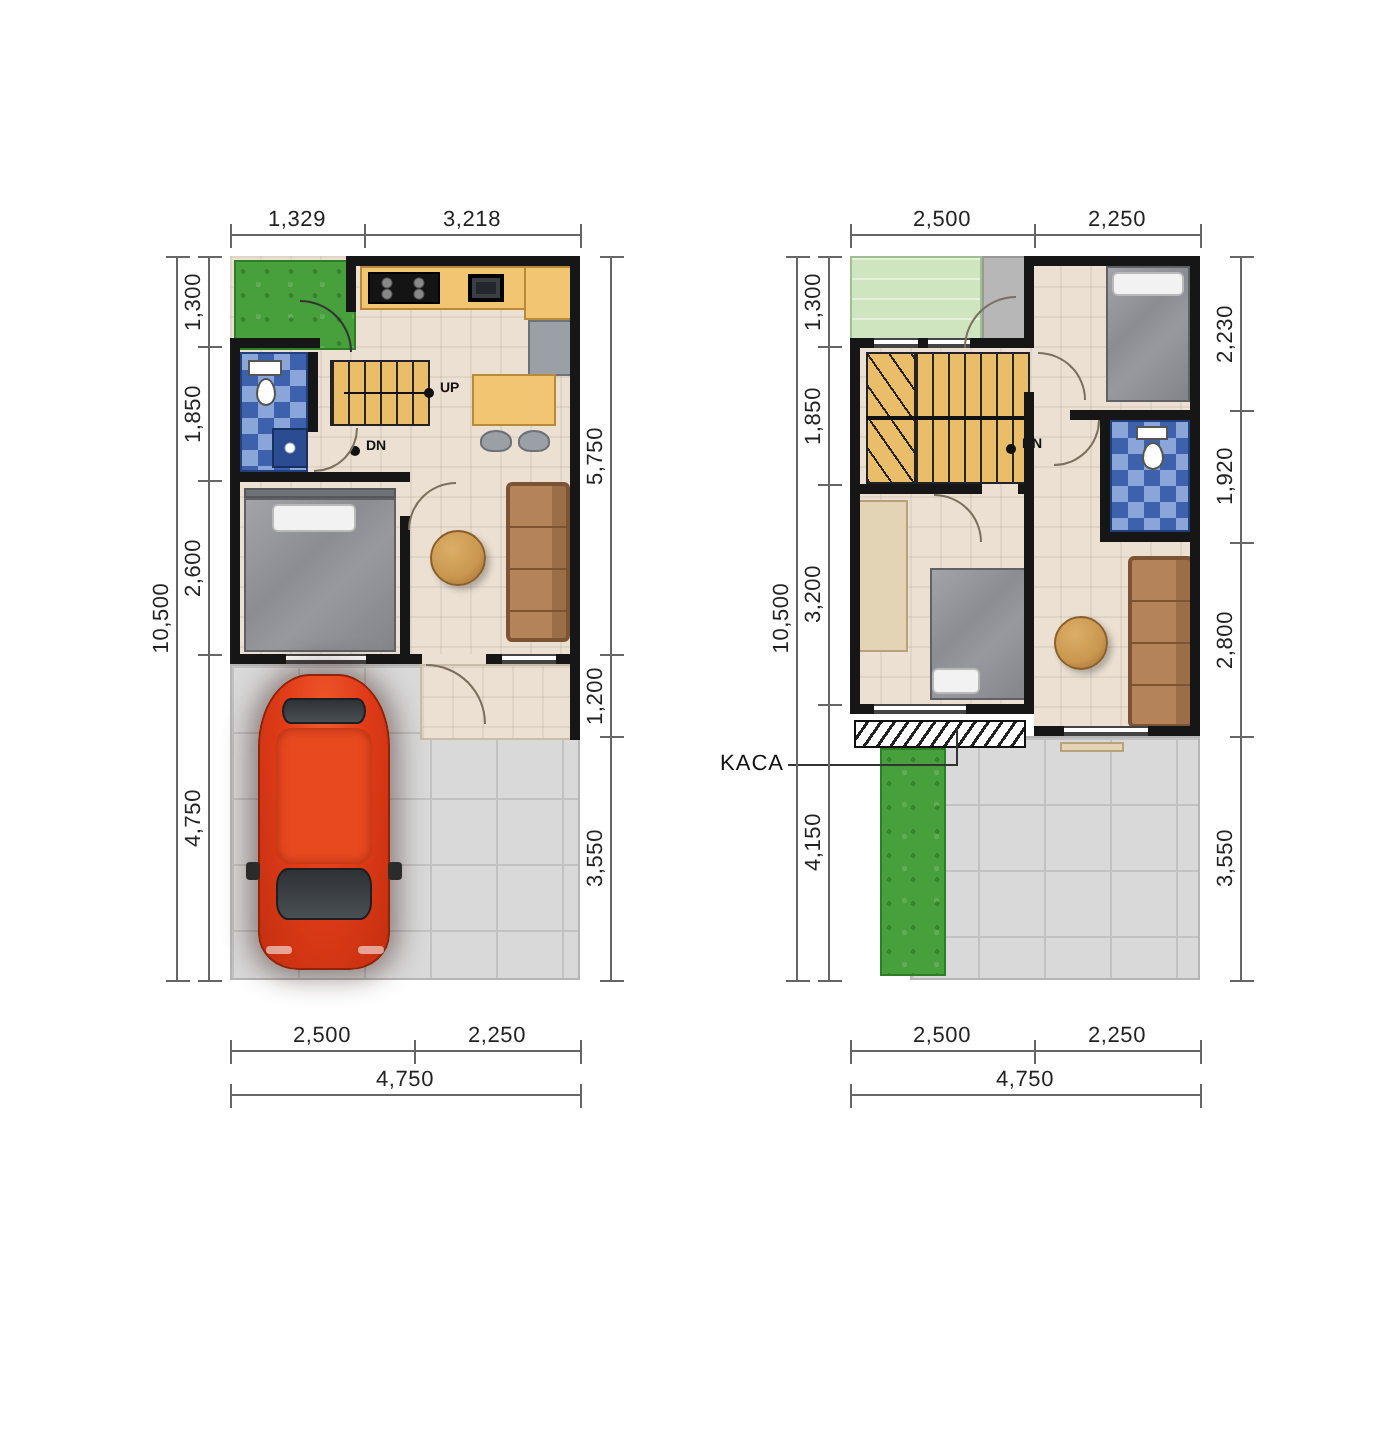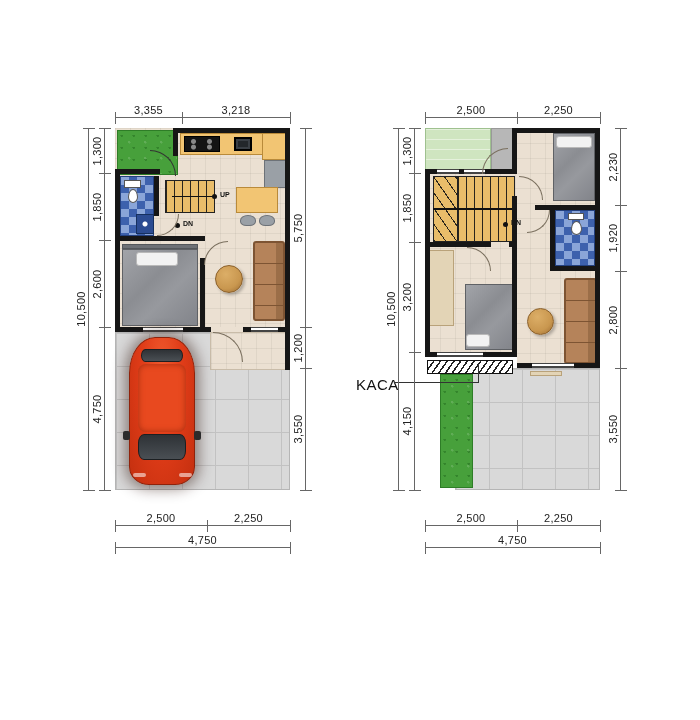--- a/index.html
+++ b/index.html
@@ -66,21 +66,21 @@
   .dim-h::before,.dim-h::after{content:"";position:absolute;top:-6px;width:1px;height:12px;background:var(--dim-line);}
   .dim-h::before{left:0;} .dim-h::after{right:-1px;}
   .dim-h .lbl{position:absolute;left:50%;bottom:2px;transform:translateX(-50%);
     font-size:11px;color:var(--dim-text);white-space:nowrap;letter-spacing:.3px;}
   .dim-v{border-left:1px solid var(--dim-line);width:0;}
   .dim-v::before,.dim-v::after{content:"";position:absolute;left:-6px;width:12px;height:1px;background:var(--dim-line);}
   .dim-v::before{top:0;} .dim-v::after{bottom:-1px;}
   .dim-v .lbl{position:absolute;top:50%;left:-2px;transform-origin:0 0;
     transform:rotate(-90deg) translate(-50%,-100%);
     font-size:11px;color:var(--dim-text);white-space:nowrap;letter-spacing:.3px;}
-  .kaca{font-size:15px;color:#111;letter-spacing:.5px;}
+  .kaca{font-size:11px;color:#111;letter-spacing:.5px;}
   .leader{background:#333;}
   .arc{border:0 solid #7a6f5e;}
 </style>
 </head>
 <body>
 
 <div class="a floor" style="left:115px;top:128px;width:175px;height:204px"></div>
 <div class="a pave" style="left:115px;top:332px;width:175px;height:158px"></div>
 <div class="a floor" style="left:210px;top:332px;width:80px;height:38px;border:1px solid #c9bca9"></div>
 <div class="a grass" style="left:117px;top:130px;width:61px;height:45px"></div>
@@ -135,21 +135,21 @@
 <div class="a car-body" style="left:129px;top:337px;width:66px;height:148px"></div>
 <div class="a glass-dark" style="left:141px;top:349px;width:42px;height:13px"></div>
 <div class="a" style="left:138px;top:364px;width:48px;height:68px;background:#e8491f;border-radius:8px;box-shadow:inset 0 0 6px rgba(120,25,5,.6)"></div>
 <div class="a glass-dark" style="left:138px;top:434px;width:48px;height:26px"></div>
 <div class="a" style="left:123px;top:431px;width:7px;height:9px;background:#2b2b2b;border-radius:2px"></div>
 <div class="a" style="left:194px;top:431px;width:7px;height:9px;background:#2b2b2b;border-radius:2px"></div>
 <div class="a" style="left:133px;top:473px;width:13px;height:4px;background:rgba(255,255,255,.55);border-radius:2px"></div>
 <div class="a" style="left:179px;top:473px;width:13px;height:4px;background:rgba(255,255,255,.55);border-radius:2px"></div>
 
 <div class="a dim-h" style="left:115px;top:117px;width:67px">
-    <span class="lbl">3,355</span>
+    <span class="lbl">1,329</span>
   </div>
 <div class="a dim-h" style="left:182px;top:117px;width:108px">
     <span class="lbl">3,218</span>
   </div>
 <div class="a dim-v" style="left:88px;top:128px;height:362px">
     <span class="lbl">10,500</span>
   </div>
 <div class="a dim-v" style="left:104px;top:128px;height:45px">
     <span class="lbl">1,300</span>
   </div>

